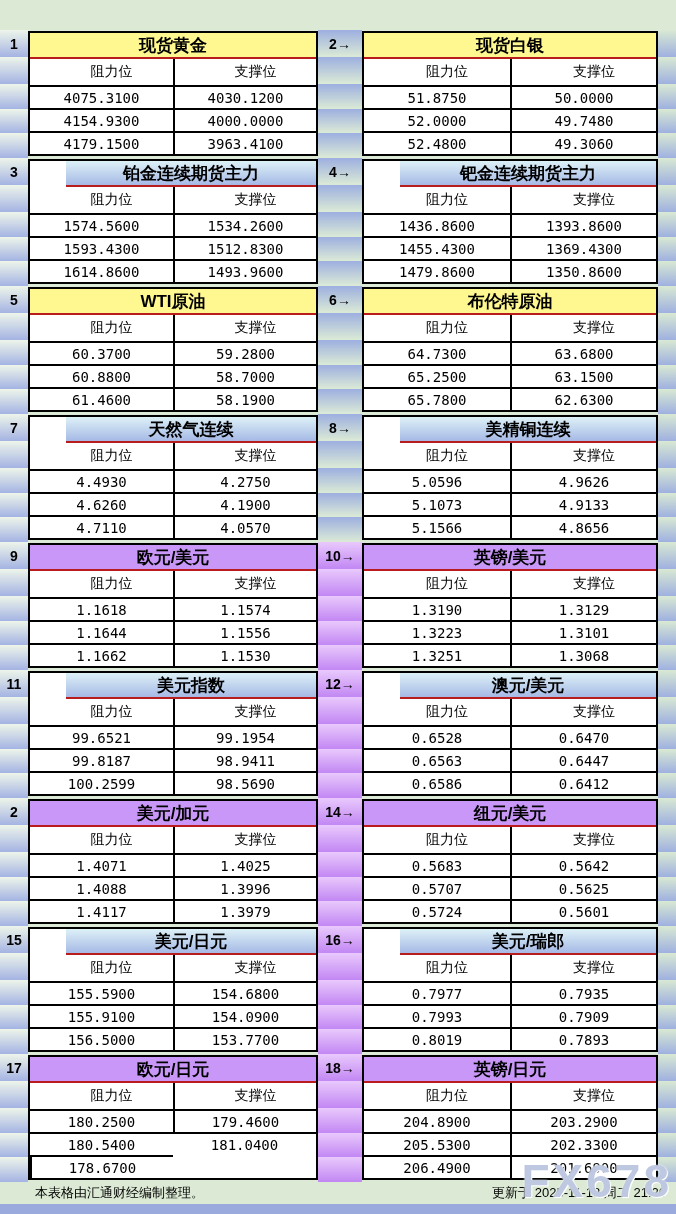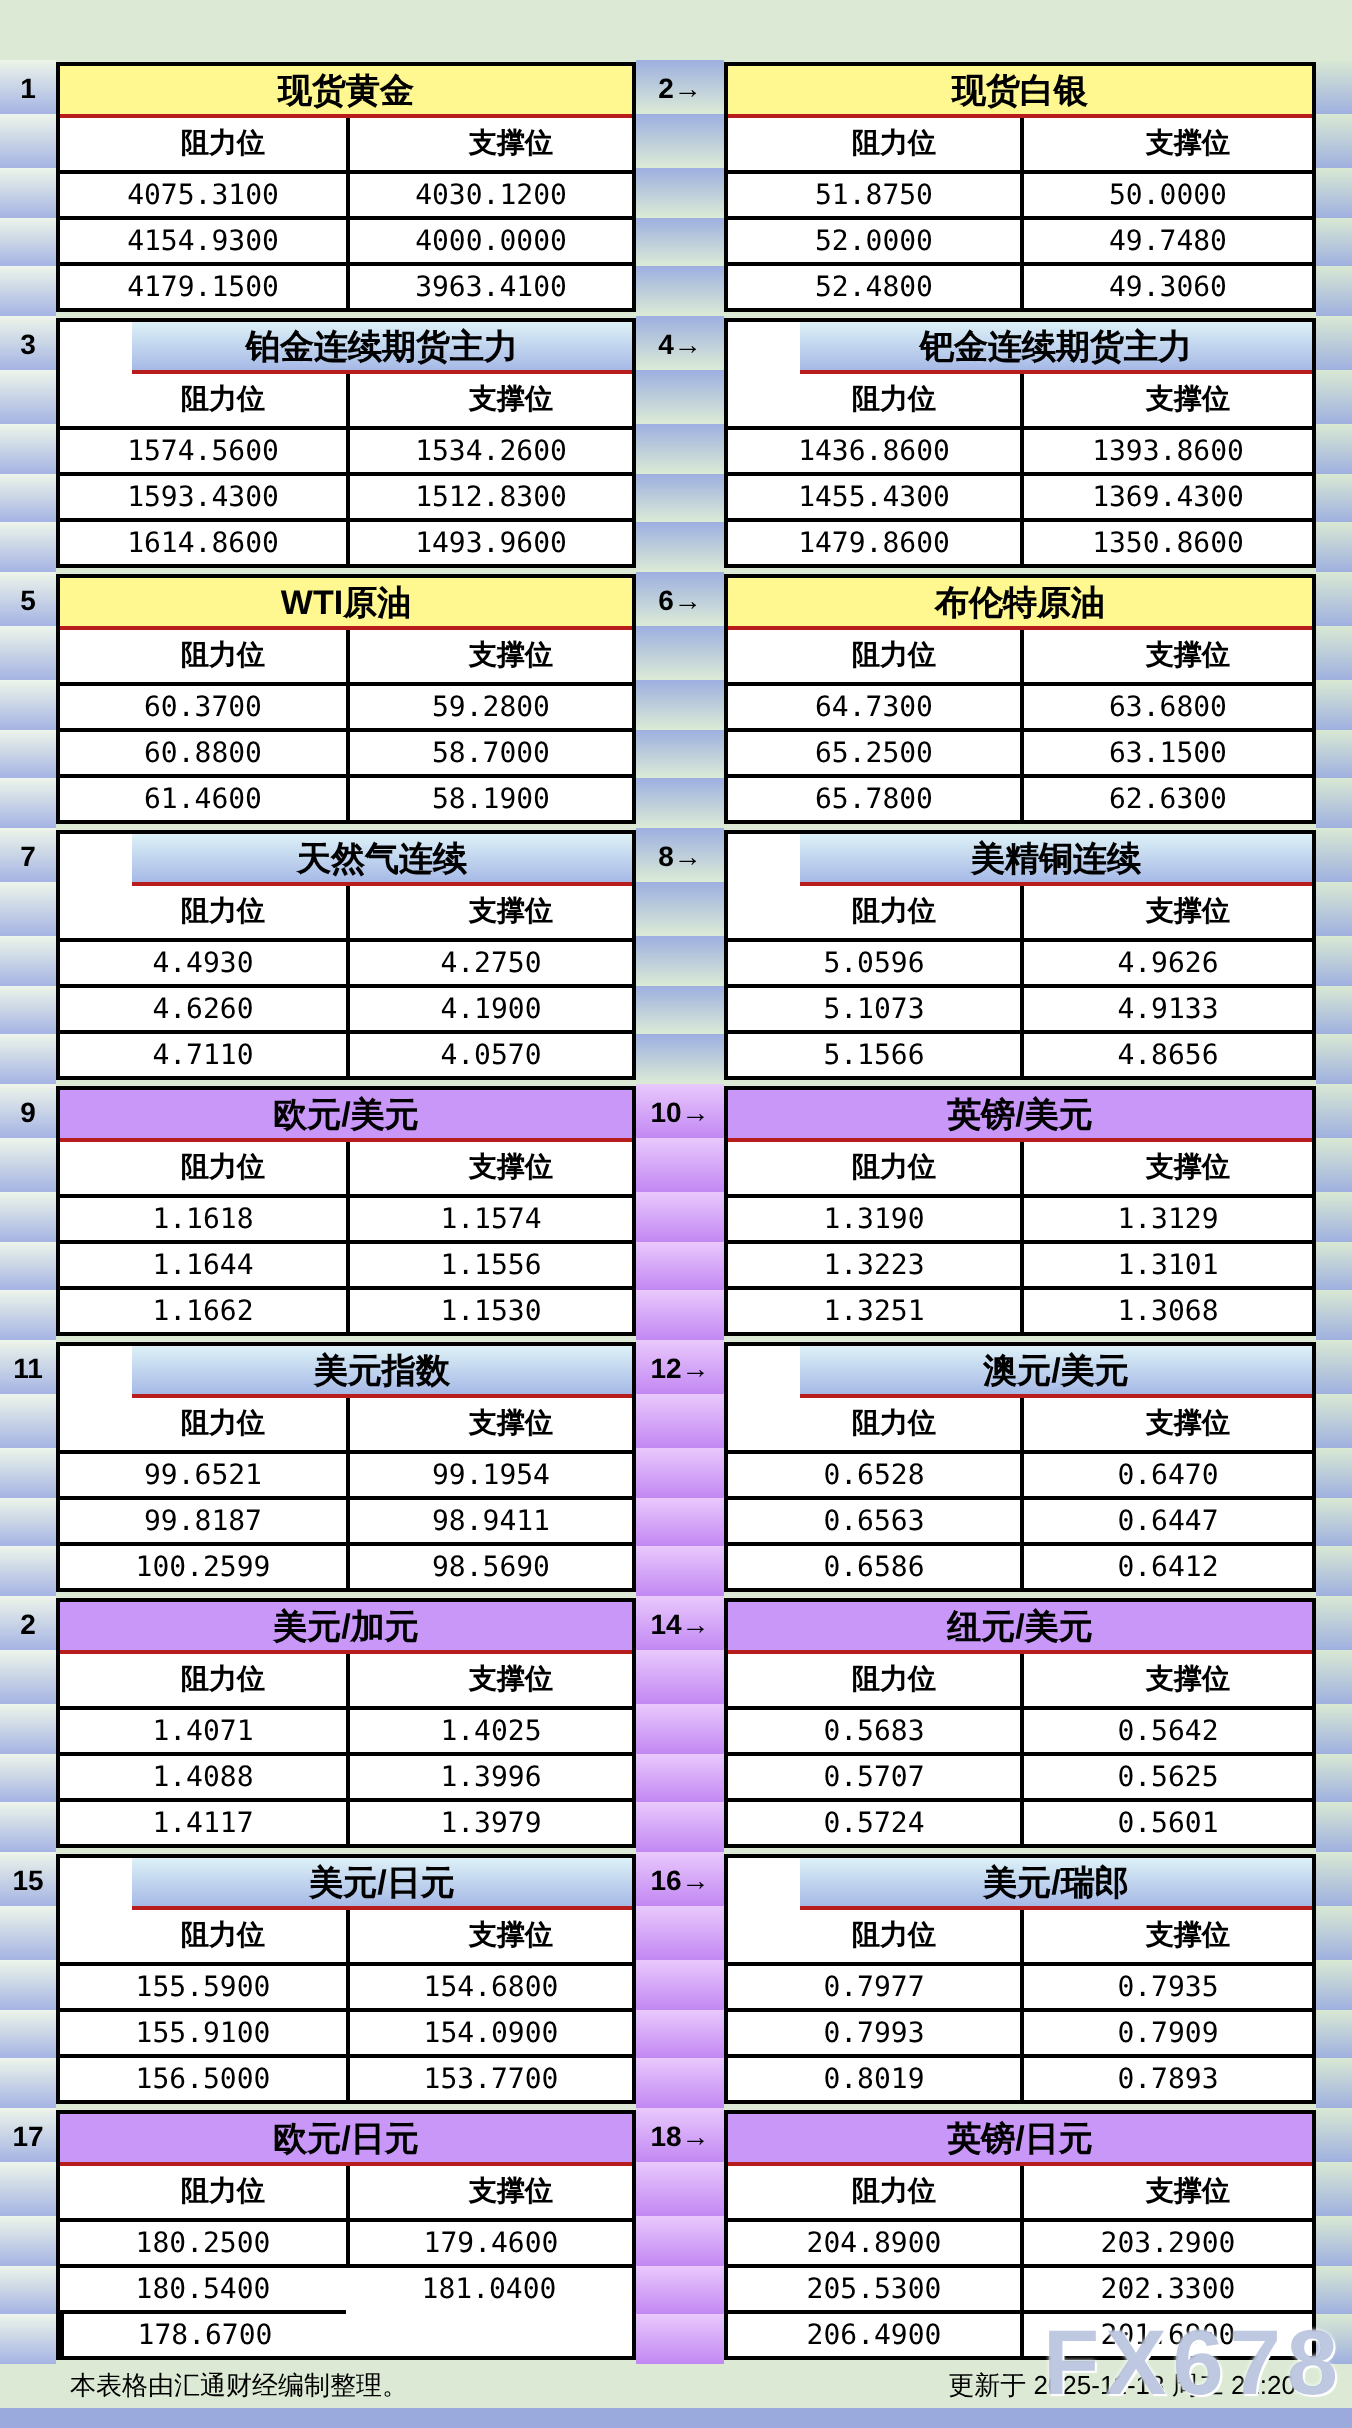--- a/index.html
+++ b/index.html
@@ -28,26 +28,26 @@
   
   .ptable{height:100%;display:grid;grid-template-columns:1fr 1fr;grid-template-rows:26px 26px 1fr 1fr 1fr;
           border:2px solid #000;background:#fff;box-sizing:border-box;}
   .ptitle{grid-column:1/3;display:flex;align-items:center;justify-content:center;
           font-size:17px;font-weight:bold;border-bottom:2px solid #b91c1c;}
   .ptitle.yellow{background:#fff78f;}
   .ptitle.blue{background:linear-gradient(180deg,#ddf1f7 0%,#a6b9e6 100%);margin-left:36px;}
   .ptitle.purple{background:#c897f7;}
   .pcell{display:flex;align-items:center;justify-content:center;background:#fff;font-size:14px;}
   .pcell.c2{border-left:2px solid #000;}
-  .pcell.hd{font-weight:bold;padding-left:20px;}
+  .pcell.hd{font-weight:normal;padding-left:20px;}
   .pcell.val{border-top:2px solid #000;font-family:"DejaVu Sans Mono","Liberation Mono",monospace;font-size:14px;}
   
   #footer{height:32px;display:flex;flex-direction:column;}
   #footer .ftext{flex:1;display:flex;align-items:center;justify-content:space-between;
-                 padding:0 28px 0 35px;font-size:13px;background:#dcead5;}
+                 padding:0 10px 0 35px;font-size:13px;background:#dcead5;}
   #footer .band{flex:0 0 10px;background:#9aaadd;}
   
   #watermark{position:absolute;right:4px;bottom:6px;font-size:46px;font-weight:bold;
              letter-spacing:3px;color:rgba(168,182,214,0.75);text-shadow:0 0 2px #ffffff,1px 1px 0 #ffffff;
              z-index:6;pointer-events:none;font-family:"Liberation Sans",sans-serif;}
 </style>
 </head>
 <body>
 
 <div id="page">

